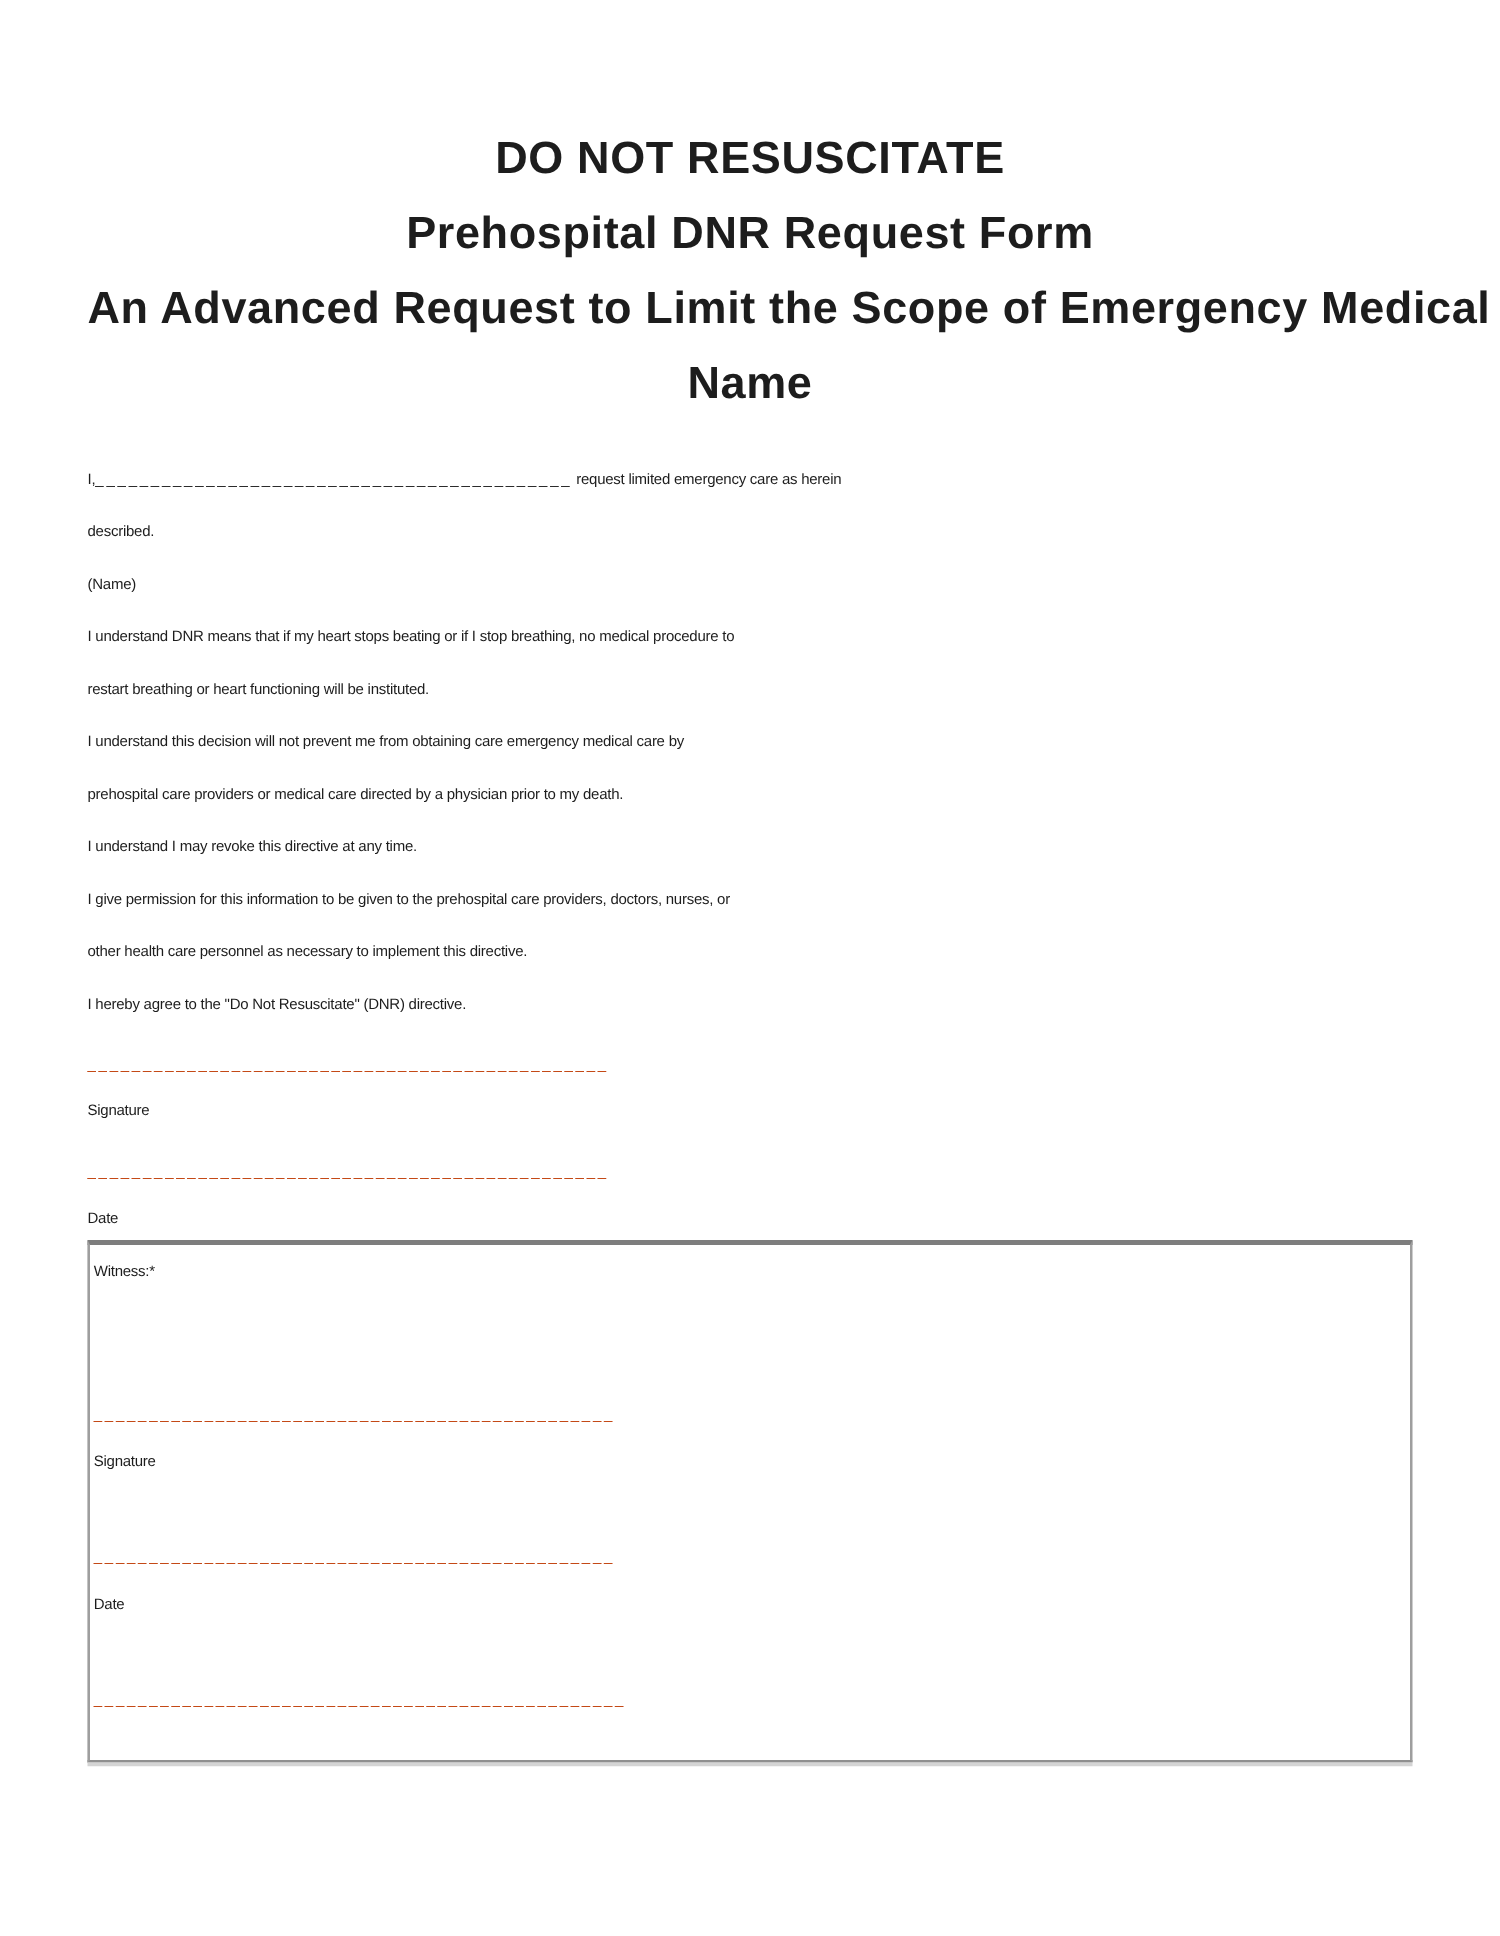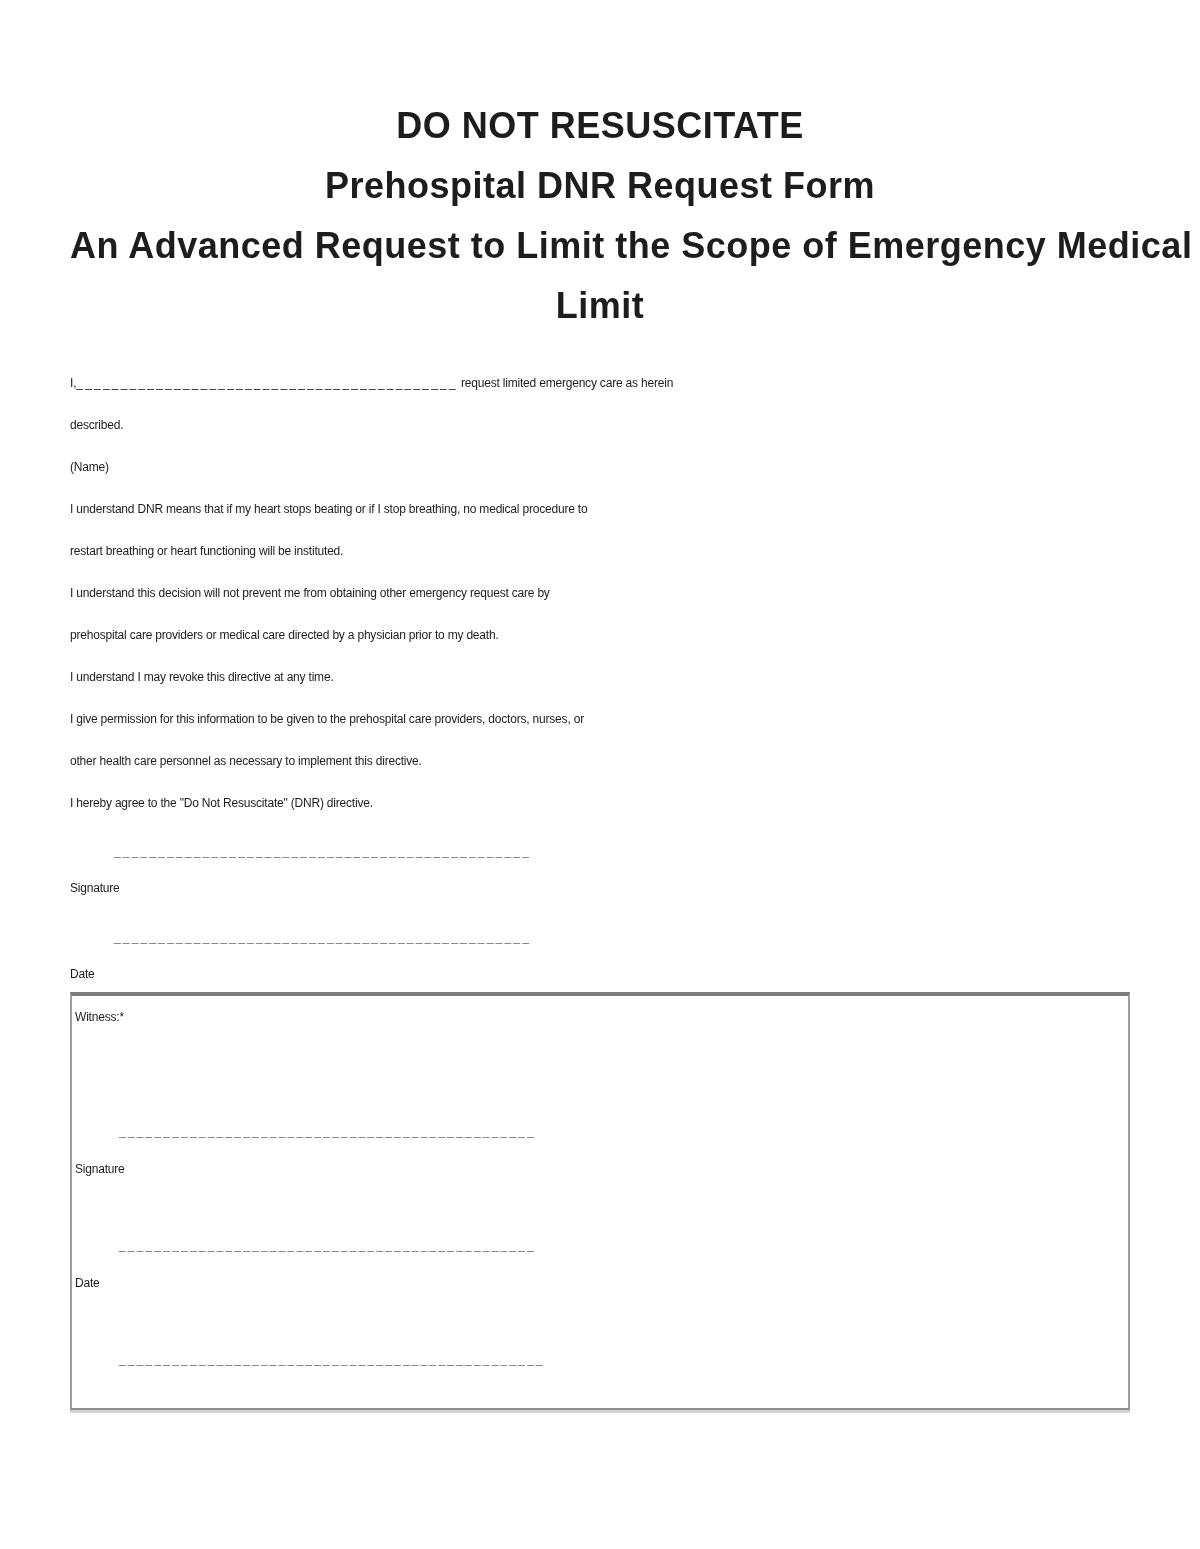--- a/index.html
+++ b/index.html
@@ -26,21 +26,21 @@
 
   .line20 {
     font-size: 12px;
     letter-spacing: -0.2px;
     white-space: nowrap;
   }
   .lh42 { line-height: 42px; }
   .lh38 { line-height: 38px; }
   .lh36 { line-height: 36px; }
 
-  .uline { letter-spacing: 2.2px; color: #737373; margin-left: 44px; }
+  .uline { letter-spacing: 2.2px; color: #c2410c; }
   .uline-inline { letter-spacing: 2.2px; }
 
   .sig-block { margin-top: 0; }
   .mt8  { margin-top: 8px; }
   .mt12 { margin-top: 12px; }
 
   .spacer38 { height: 38px; }
   .spacer76 { height: 76px; }
 
   .witness-box {
@@ -56,32 +56,32 @@
 </style>
 </head>
 <body>
 
 <div class="page">
 
   <header class="titles">
     <div class="title-line">DO NOT RESUSCITATE</div>
     <div class="title-line">Prehospital DNR Request Form</div>
     <div class="title-line">An Advanced Request to Limit the Scope of Emergency Medical</div>
-    <div class="title-line">Limit</div>
+    <div class="title-line">Name</div>
   </header>
 
   <main class="body-text">
 
     <div class="line20 lh42"><span>I,</span><span class="uline-inline">___________________________________________</span><span> request limited emergency care as herein</span></div>
     <div class="line20 lh42">described.</div>
     <div class="line20 lh42">(Name)</div>
 
     <div class="line20 lh42">I understand DNR means that if my heart stops beating or if I stop breathing, no medical procedure to</div>
     <div class="line20 lh42">restart breathing or heart functioning will be instituted.</div>
-    <div class="line20 lh42">I understand this decision will not prevent me from obtaining other emergency request care by</div>
+    <div class="line20 lh42">I understand this decision will not prevent me from obtaining care emergency medical care by</div>
     <div class="line20 lh42">prehospital care providers or medical care directed by a physician prior to my death.</div>
     <div class="line20 lh42">I understand I may revoke this directive at any time.</div>
     <div class="line20 lh42">I give permission for this information to be given to the prehospital care providers, doctors, nurses, or</div>
     <div class="line20 lh42">other health care personnel as necessary to implement this directive.</div>
     <div class="line20 lh42">I hereby agree to the "Do Not Resuscitate" (DNR) directive.</div>
 
     <section class="sig-block">
       <div class="line20 lh38 uline mt8">_______________________________________________</div>
       <div class="line20 lh36">Signature</div>
       <div class="line20 lh38 uline mt12">_______________________________________________</div>

